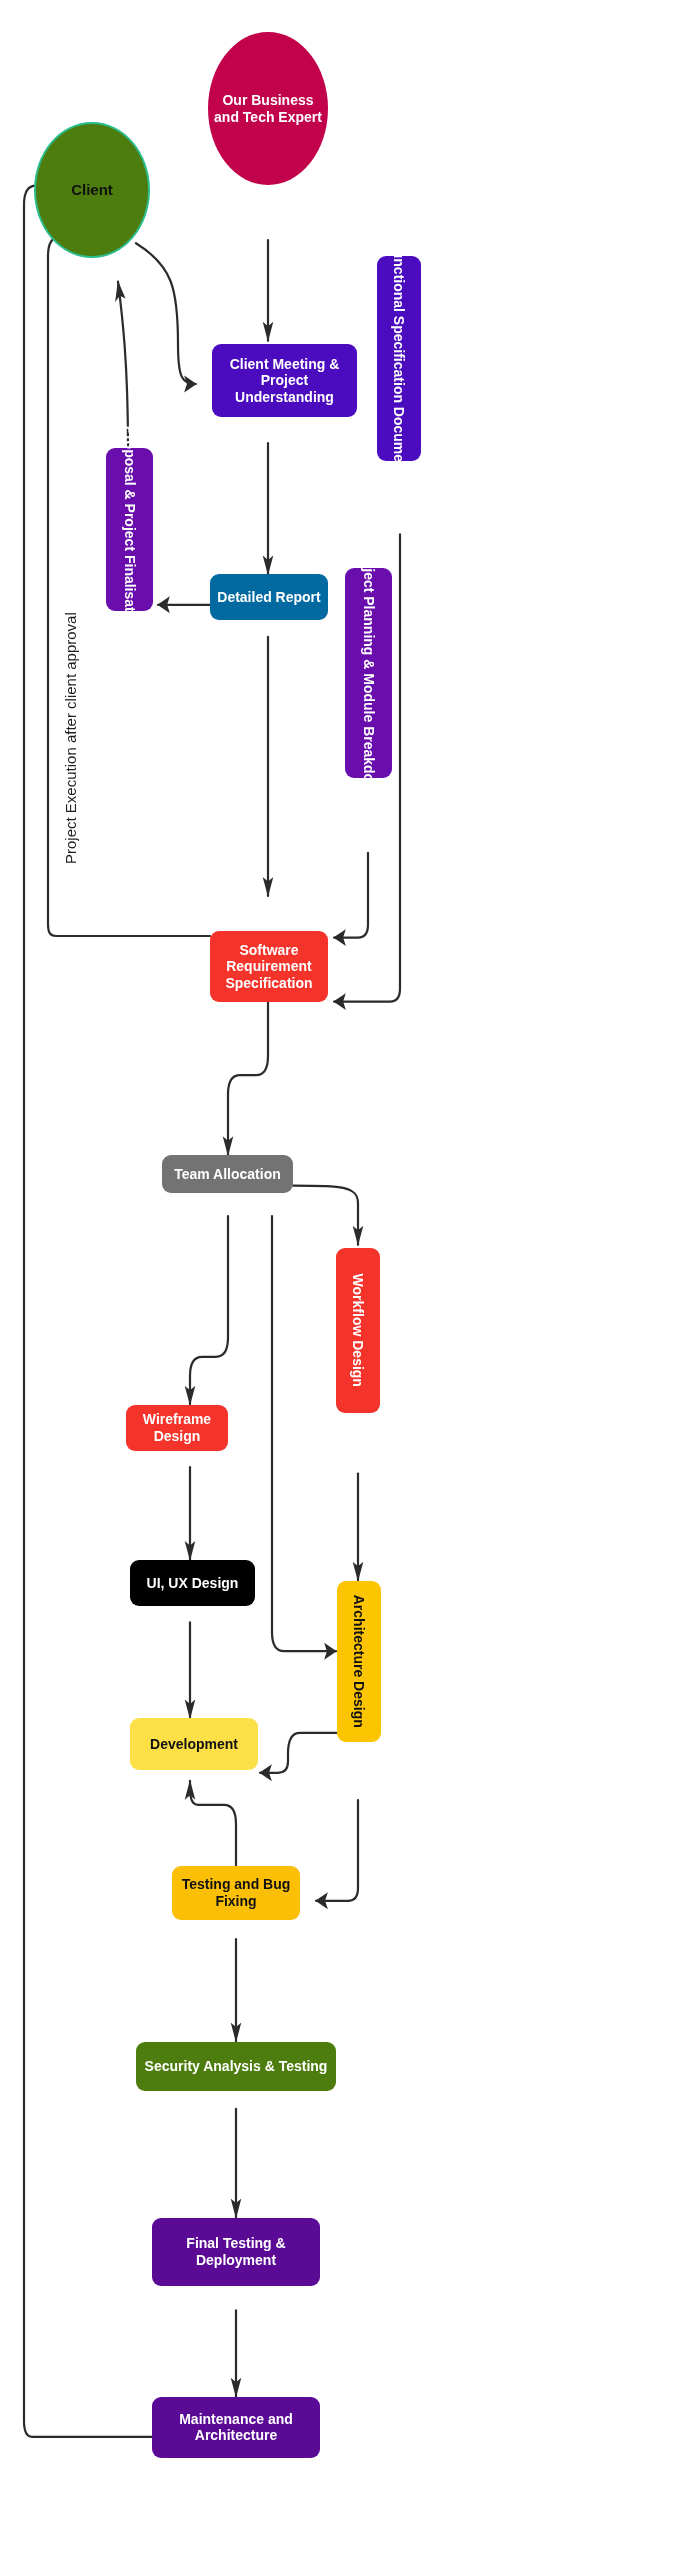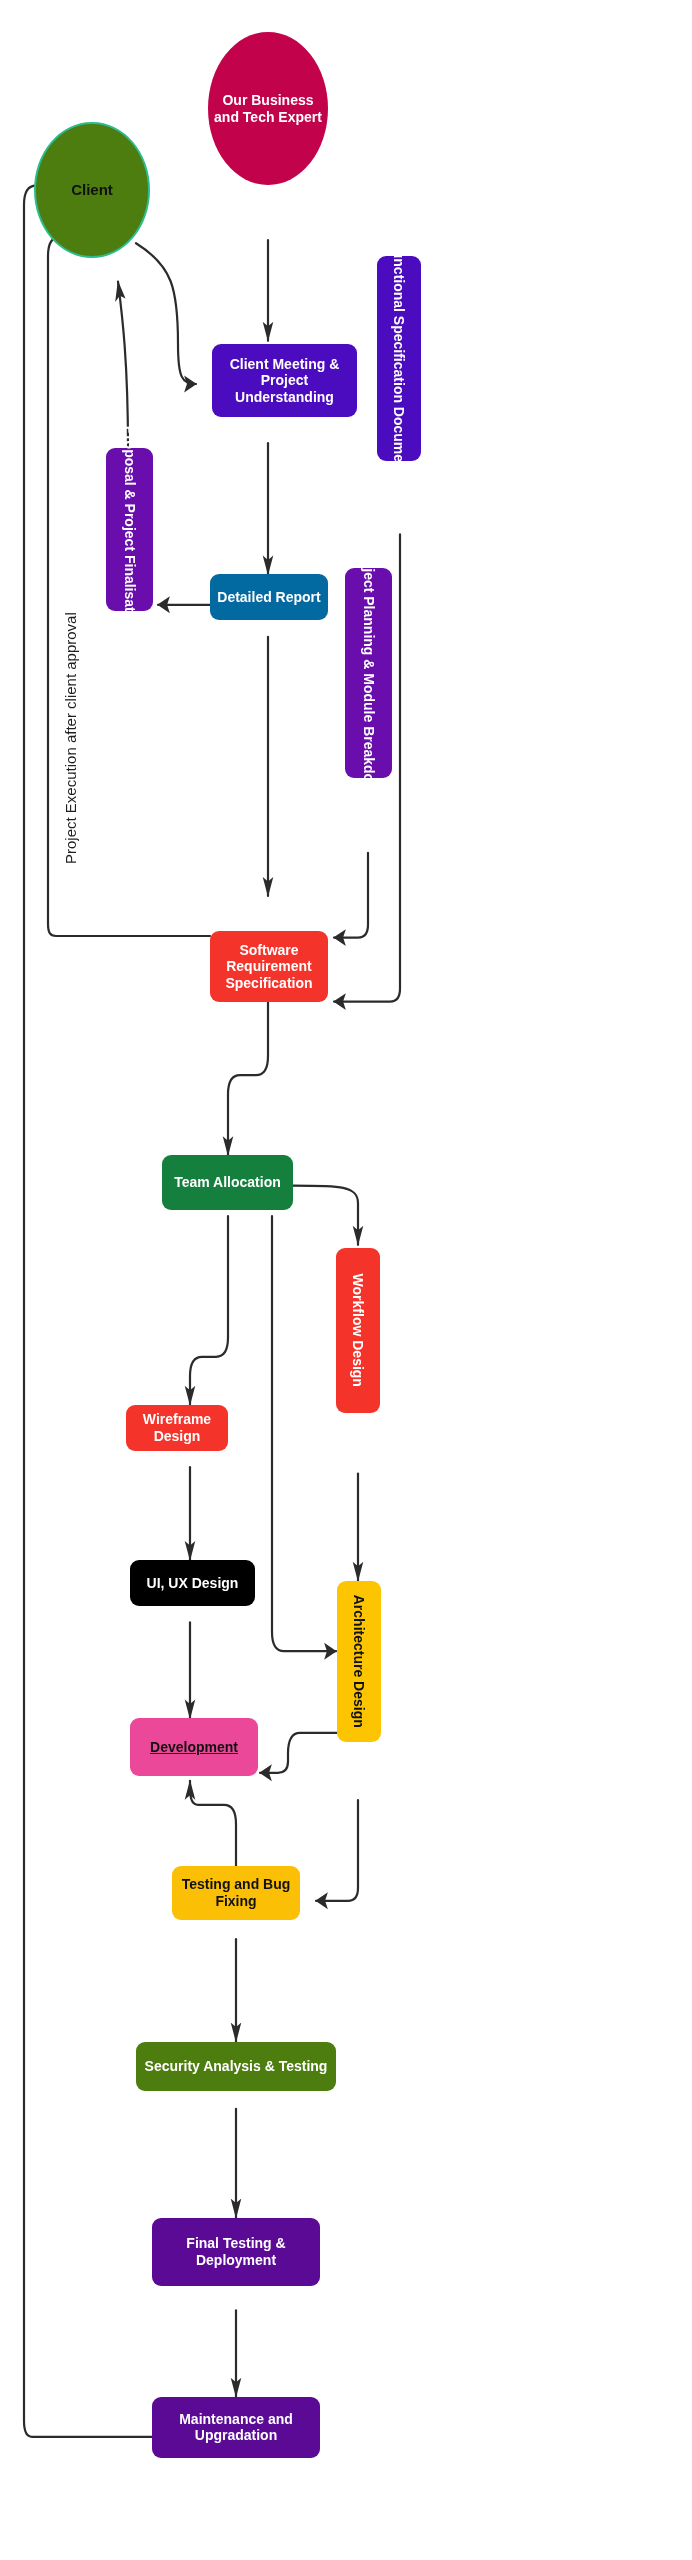--- a/index.html
+++ b/index.html
@@ -128,55 +128,55 @@
   </div>
 
   <div class="node vert" style="left: 345px; top: 568px; width: 47px; height: 210.04px; background: rgb(106, 13, 173); color: rgb(255, 255, 255); font-size: 14px;">
     <span>Project Planning &amp; Module Breakdown</span>
   </div>
 
   <div class="node" style="left: 210px; top: 896px; width: 118px; height: 70.8px; background: rgb(244, 51, 42); color: rgb(255, 255, 255); font-size: 14px; margin-top: 35px;">
     <span>Software Requirement Specification</span>
   </div>
 
-  <div class="node" style="left: 162px; top: 1155.2px; width: 131px; height: 55px; background: #15803d; color: rgb(255, 255, 255); font-size: 14px;">
+  <div class="node" style="left: 162px; top: 1155.2px; width: 131px; height: 38px; background: #737373; color: rgb(255, 255, 255); font-size: 14px;">
     <span>Team Allocation</span>
   </div>
 
   <div class="node vert" style="left: 336px; top: 1248px; width: 44px; height: 165.2px; background: rgb(244, 51, 42); color: rgb(255, 255, 255); font-size: 14px;">
     <span>Workflow Design</span>
   </div>
 
   <div class="node" style="left: 126px; top: 1404.8px; width: 102px; height: 46.02px; background: rgb(244, 51, 42); color: rgb(255, 255, 255); font-size: 14px;">
     <span>Wireframe Design</span>
   </div>
 
   <div class="node" style="left: 130px; top: 1560px; width: 125px; height: 46.02px; background: #000000; color: rgb(255, 255, 255); font-size: 14px;">
     <span>UI, UX Design</span>
   </div>
 
   <div class="node vert" style="left: 337px; top: 1580.8px; width: 44px; height: 161.66px; background: rgb(253, 197, 0); color: rgb(17, 17, 17); font-size: 14px;">
     <span>Architecture Design</span>
   </div>
 
-  <div class="node" style="left: 130px; top: 1718.4px; width: 128px; height: 58px; background: #ec4899; color: rgb(17, 17, 17); font-size: 14px; text-decoration: underline;">
+  <div class="node" style="left: 130px; top: 1718.4px; width: 128px; height: 52px; background: #fde047; color: rgb(17, 17, 17); font-size: 14px;">
     <span>Development</span>
   </div>
 
   <div class="node" style="left: 172px; top: 1865.6px; width: 128px; height: 54.28px; background: rgb(251, 191, 6); color: rgb(17, 17, 17); font-size: 14px;">
     <span>Testing and Bug Fixing</span>
   </div>
 
   <div class="node" style="left: 136px; top: 2041.6px; width: 200px; height: 49.56px; background: #4d7c0f; color: rgb(255, 255, 255); font-size: 14px;">
     <span>Security Analysis &amp; Testing</span>
   </div>
 
   <div class="node" style="left: 152px; top: 2217.6px; width: 168px; height: 68.44px; background: rgb(91, 10, 150); color: rgb(255, 255, 255); font-size: 14px;">
     <span>Final Testing &amp; Deployment</span>
   </div>
 
   <div class="node" style="left: 152px; top: 2396.8px; width: 168px; height: 61.36px; background: rgb(91, 10, 150); color: rgb(255, 255, 255); font-size: 14px;">
-    <span>Maintenance and Upgradation</span>
+    <span>Maintenance and Architecture</span>
   </div>
 
   <div class="edge-label" style="left: 62px; top: 864px; transform: rotate(-90deg);">Project Execution after client approval</div>
 
 </div>
 
 </body></html>

